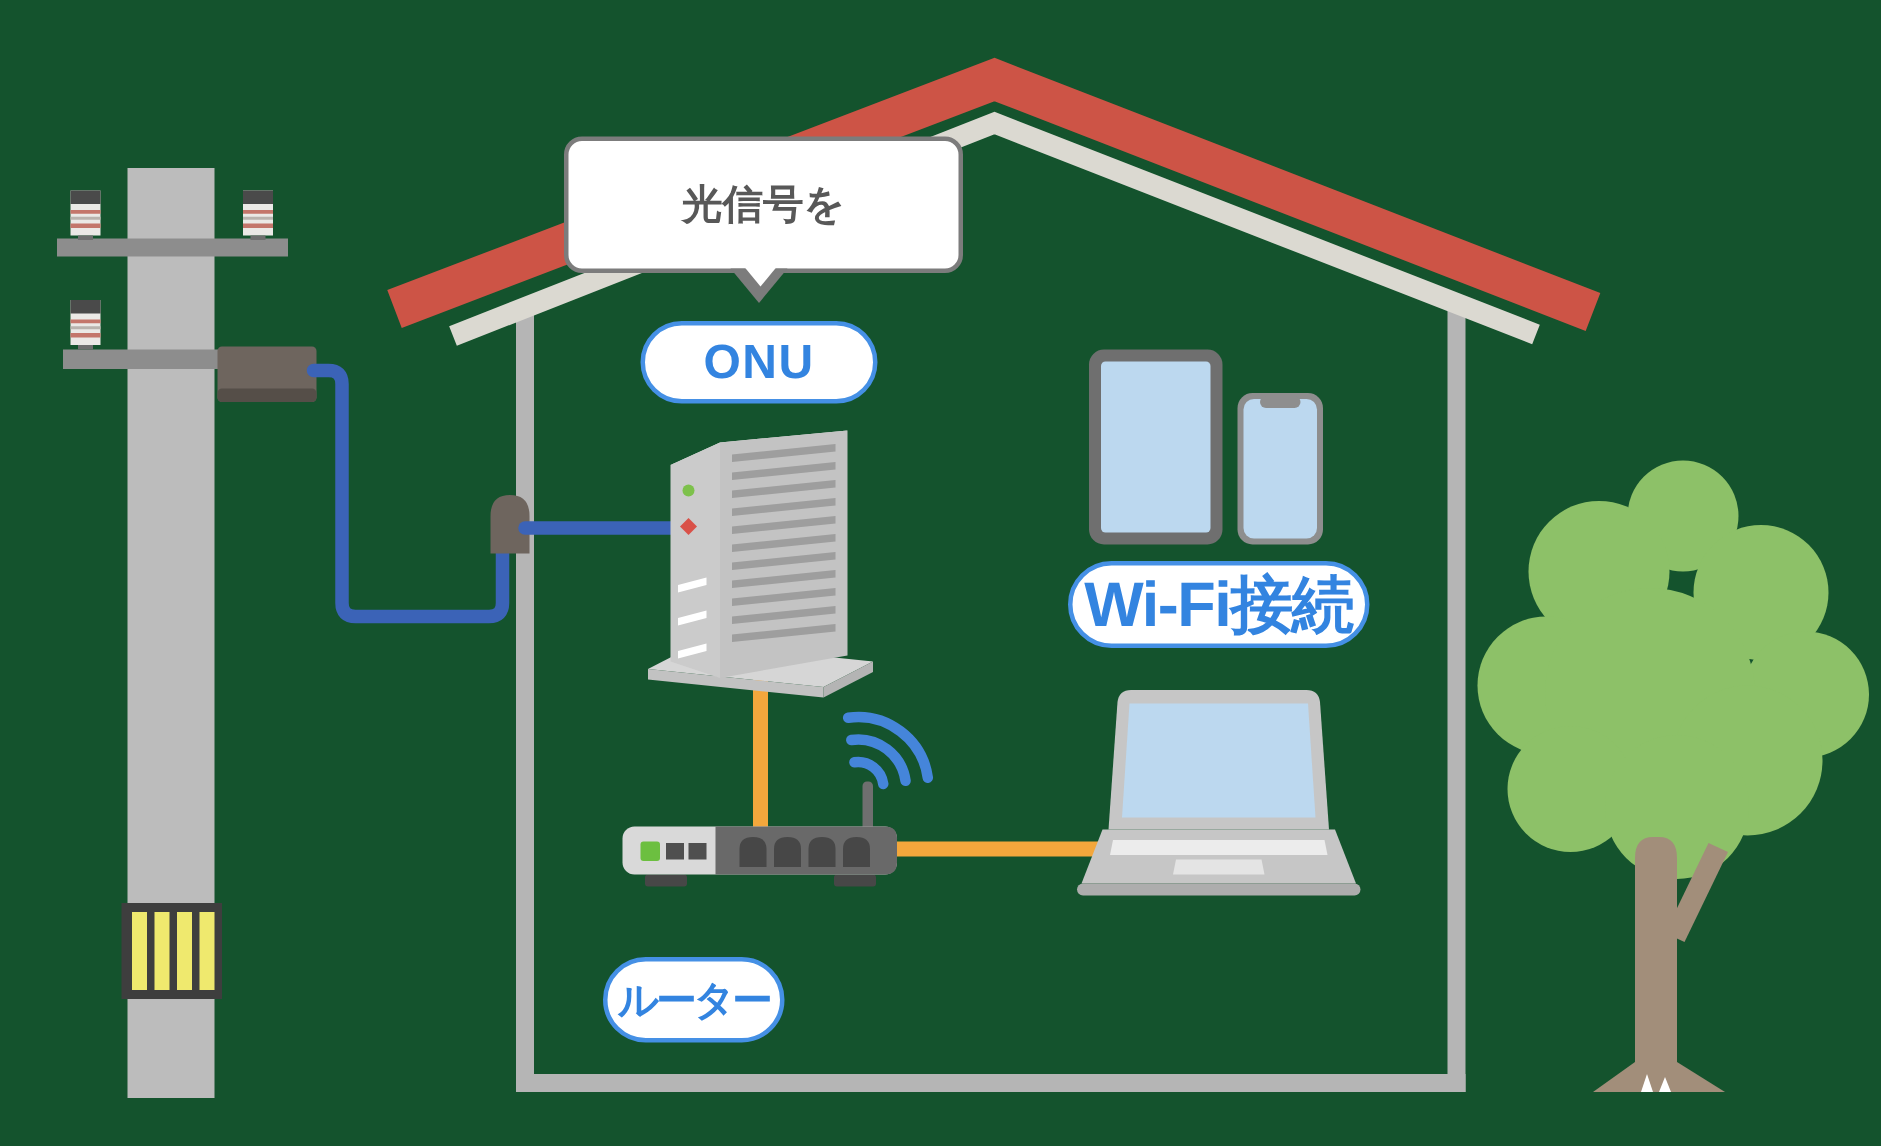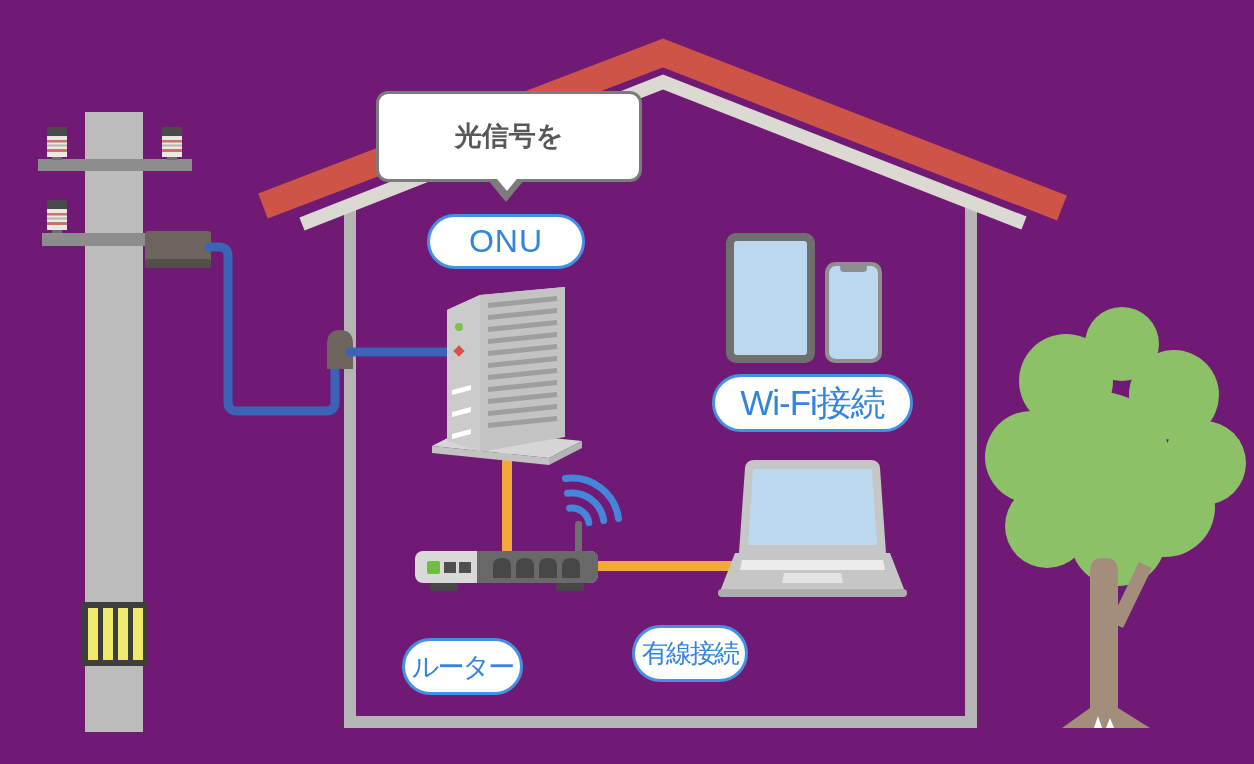--- a/index.html
+++ b/index.html
@@ -1,17 +1,17 @@
 <!DOCTYPE html>
 <html><head>
 <meta charset="utf-8">
 <style>
   html,body{margin:0;padding:0;background:#fff;}
   .stage{
-    position:relative;width:1254px;height:764px;overflow:hidden;background:#701a75;
+    position:relative;width:1254px;height:764px;overflow:hidden;background:#14532d;
     font-family:"Liberation Sans","DejaVu Sans",sans-serif;
   }
   .stage svg{position:absolute;left:0;top:0;z-index:1;}
 
   
   .bubble{
     position:absolute;left:376px;top:91px;width:266px;height:91px;box-sizing:border-box;
     background:#fff;border:3px solid #7c7c7c;border-radius:12px;
     display:flex;flex-direction:column;justify-content:center;align-items:center;
     font-size:27px;font-weight:600;color:#585858;line-height:1.28;z-index:3;text-align:center;
@@ -21,25 +21,25 @@
     border-left:19px solid transparent;border-right:19px solid transparent;border-top:23px solid #7c7c7c;
   }
   .bubble::before{
     content:"";position:absolute;left:114px;top:calc(100% - 5px);width:0;height:0;
     border-left:14px solid transparent;border-right:14px solid transparent;border-top:17px solid #fff;z-index:1;
   }
 
   
   .tag{
     position:absolute;box-sizing:border-box;background:#fff;
-    border:3px solid #4590e5;border-radius:999px;color:#3384e0;font-weight:normal;
+    border:3px solid #4590e5;border-radius:999px;color:#3384e0;font-weight:bold;
     display:flex;align-items:center;justify-content:center;z-index:2;white-space:nowrap;
   }
   .tag-onu   {left:427px;top:214px;width:158px;height:55px;font-size:32px;letter-spacing:1px;}
-  .tag-wifi  {left:712px;top:374px;width:201px;height:58px;font-size:35px;letter-spacing:-1px;}
+  .tag-wifi  {left:712px;top:374px;width:201px;height:58px;font-size:42px;letter-spacing:-1px;}
   .tag-router{left:402px;top:638px;width:121px;height:57px;font-size:27px;letter-spacing:-2px;}
   .tag-wired {left:632px;top:625px;width:116px;height:57px;font-size:26px;letter-spacing:-2px;}
 </style>
 </head>
 <body>
 
 <div class="stage">
 
 <svg width="1254" height="764" viewBox="0 0 1254 764">
   <defs>
@@ -195,17 +195,14 @@
 
   <div class="tag tag-onu">
     <span>ONU</span>
   </div>
   <div class="tag tag-wifi">
     <span>Wi-Fi接続</span>
   </div>
   <div class="tag tag-router">
     <span>ルーター</span>
   </div>
-  <div class="tag tag-wired">
-    <span>有線接続</span>
-  </div>
 
 </div>
 
 </body></html>

